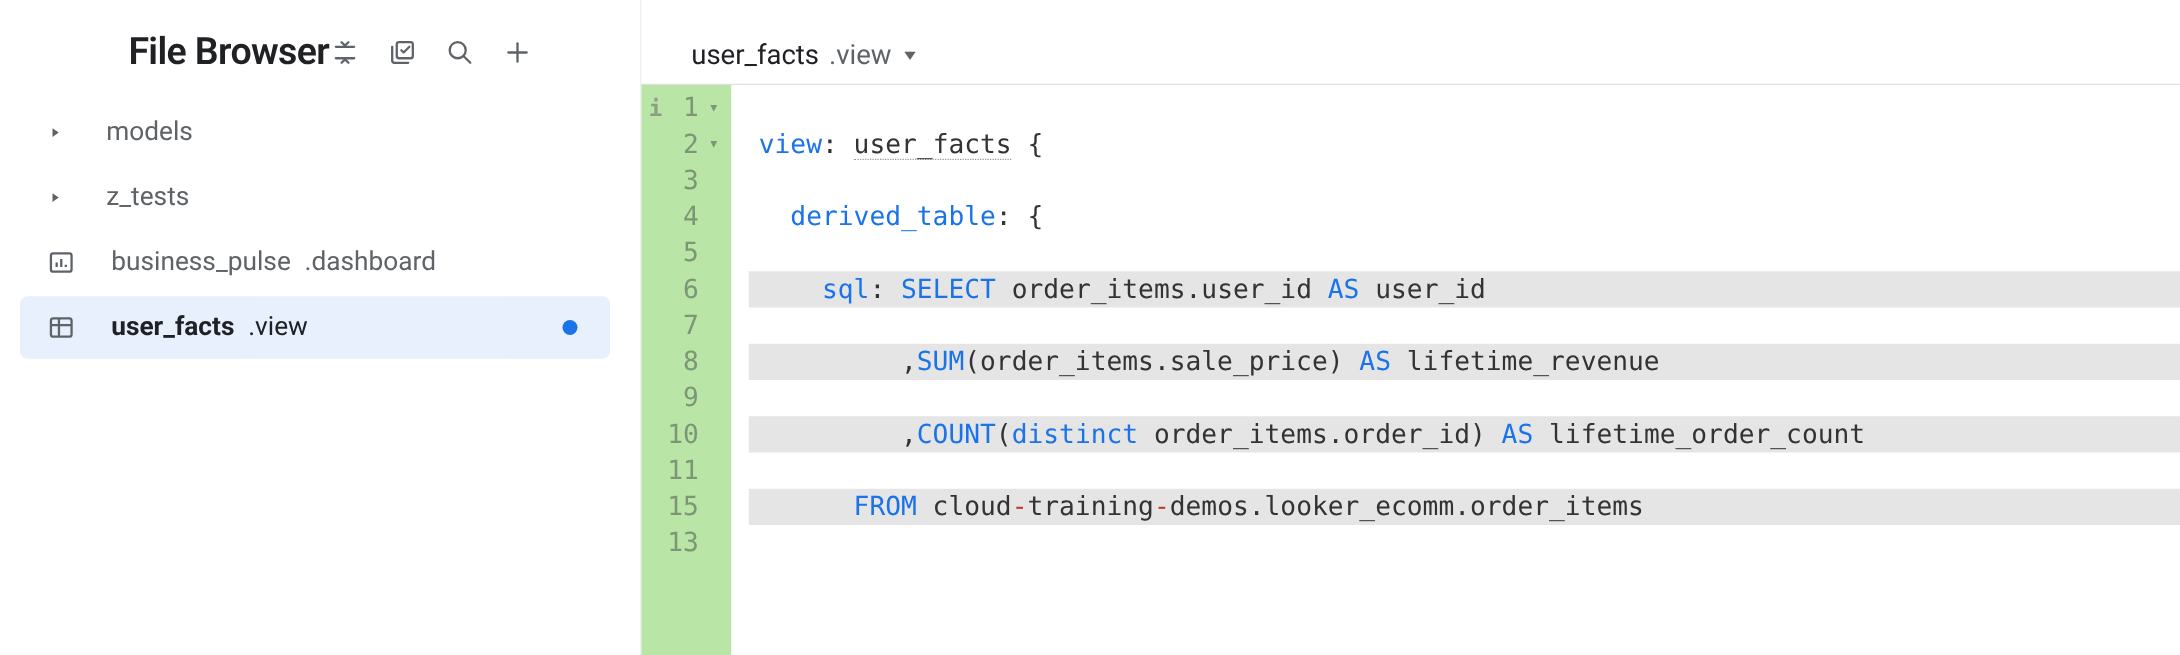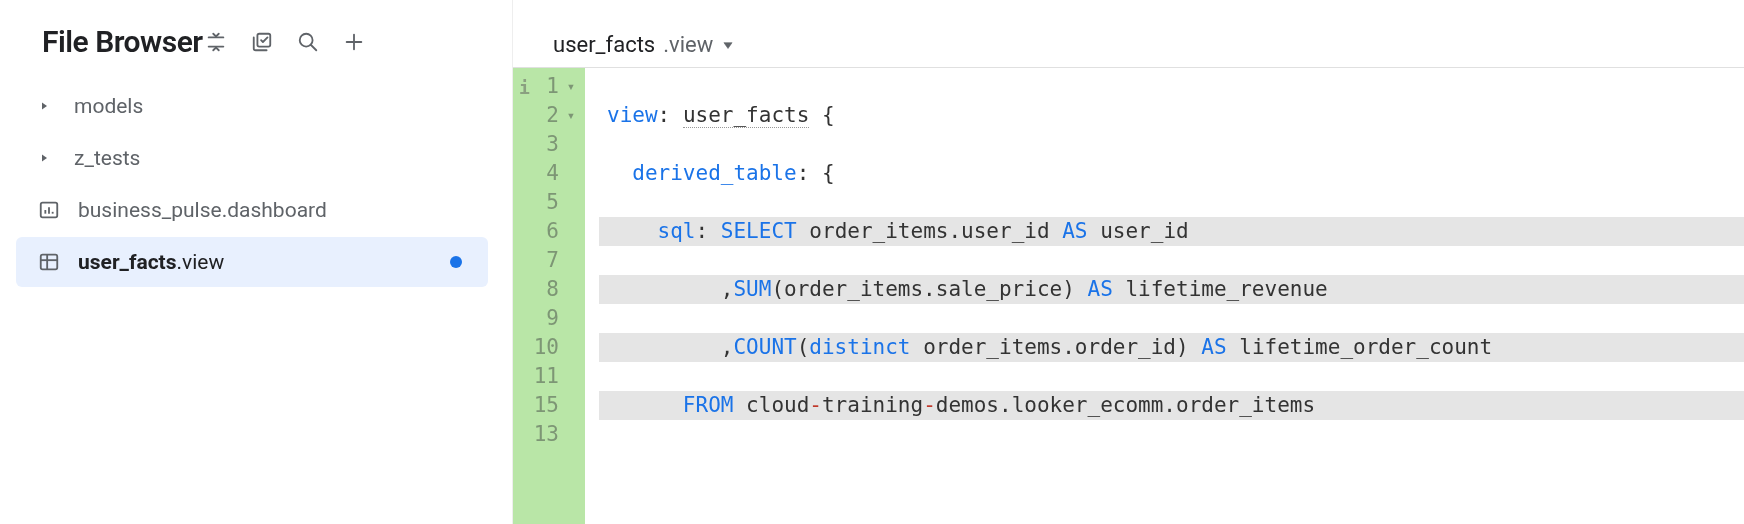--- a/index.html
+++ b/index.html
@@ -15,21 +15,21 @@
   
   .sidebar {
     width: 512px;
     padding: 24px 24px 0 42px;
     display: flex;
     flex-direction: column;
   }
   .sidebar-header {
     display: flex;
     align-items: center;
-    justify-content: flex-start;
+    justify-content: center;
     margin-bottom: 22px;
   }
   .sidebar-title {
     font-size: 30px;
     font-weight: 600;
     color: #202124;
     letter-spacing: -0.5px;
   }
   .sidebar-actions {
     display: flex;
@@ -55,20 +55,21 @@
   .tree-item {
     display: flex;
     align-items: center;
     height: 50px;
     padding-left: 22px;
     font-size: 21px;
     color: #5f6368;
     border-radius: 6px;
     cursor: pointer;
     position: relative;
+    gap: 11px;
   }
   .tree-item .caret {
     width: 22px;
     display: flex;
     align-items: center;
     justify-content: flex-start;
     color: #5f6368;
     margin-right: 14px;
   }
   .tree-item .file-icon {

